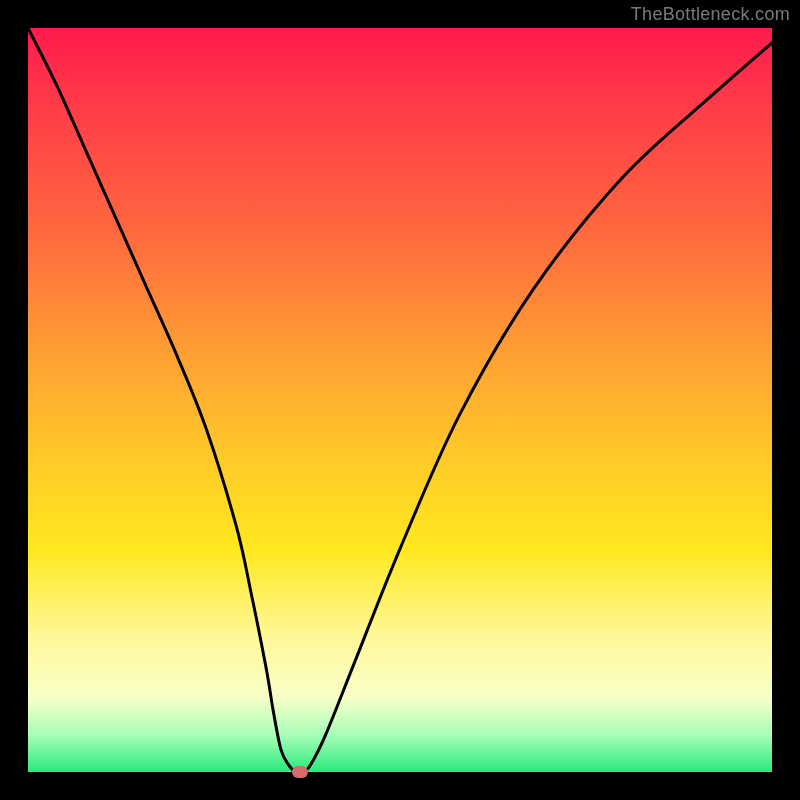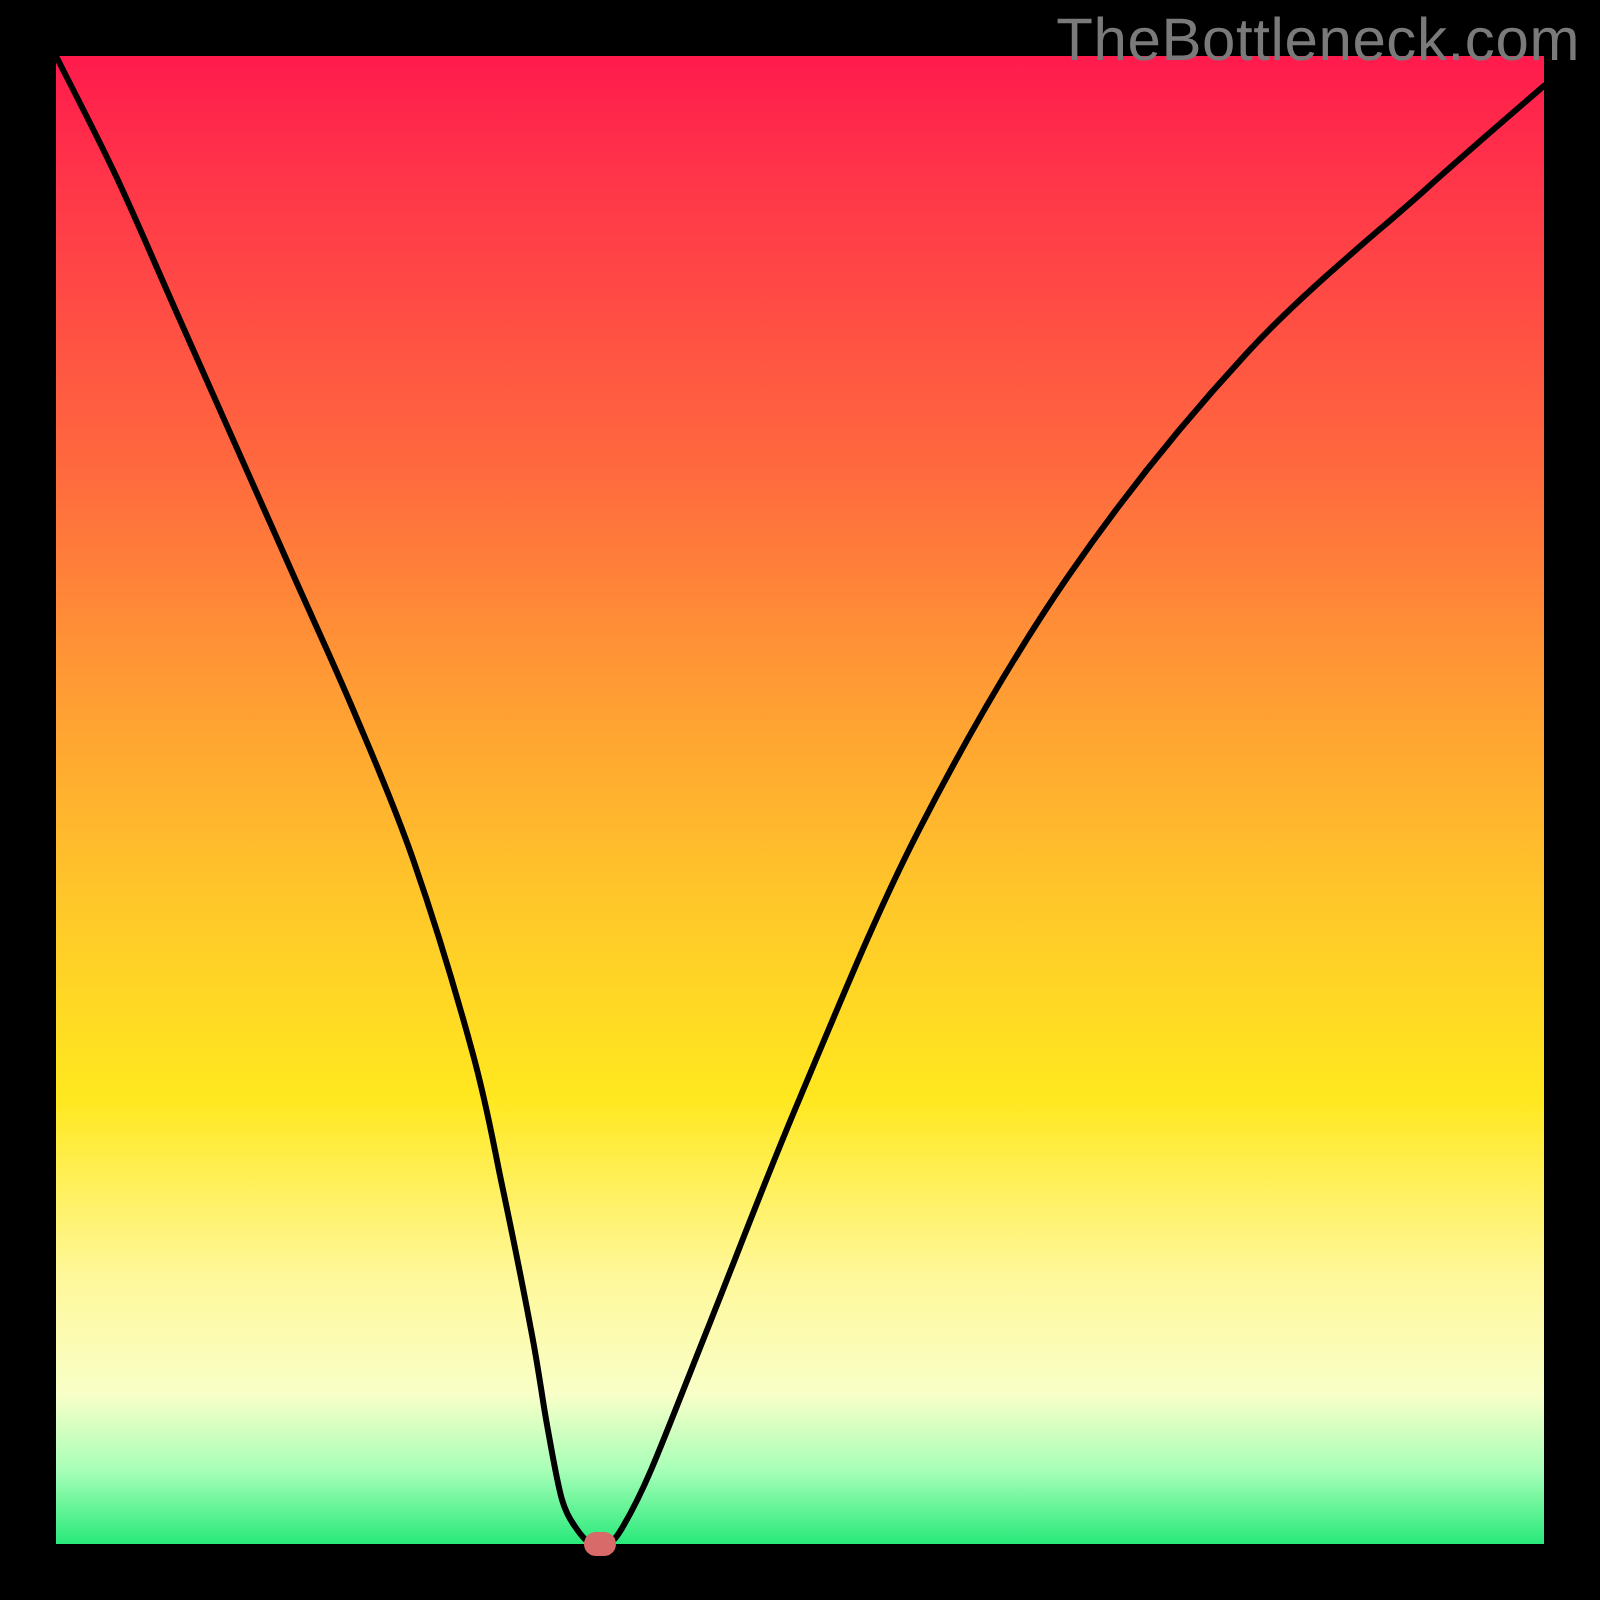--- a/index.html
+++ b/index.html
@@ -15,21 +15,21 @@
     position: relative;
     width: 800px;
     height: 800px;
     background: #000;
   }
   .watermark {
     position: absolute;
     top: 4px;
     right: 10px;
     color: #7a7a7a;
-    font-size: 30px;
+    font-size: 18px;
     font-weight: 500;
     letter-spacing: 0.3px;
     z-index: 10;
   }
   .plot-area {
     position: absolute;
     left: 28px;
     top: 28px;
     width: 744px;
     height: 744px;

